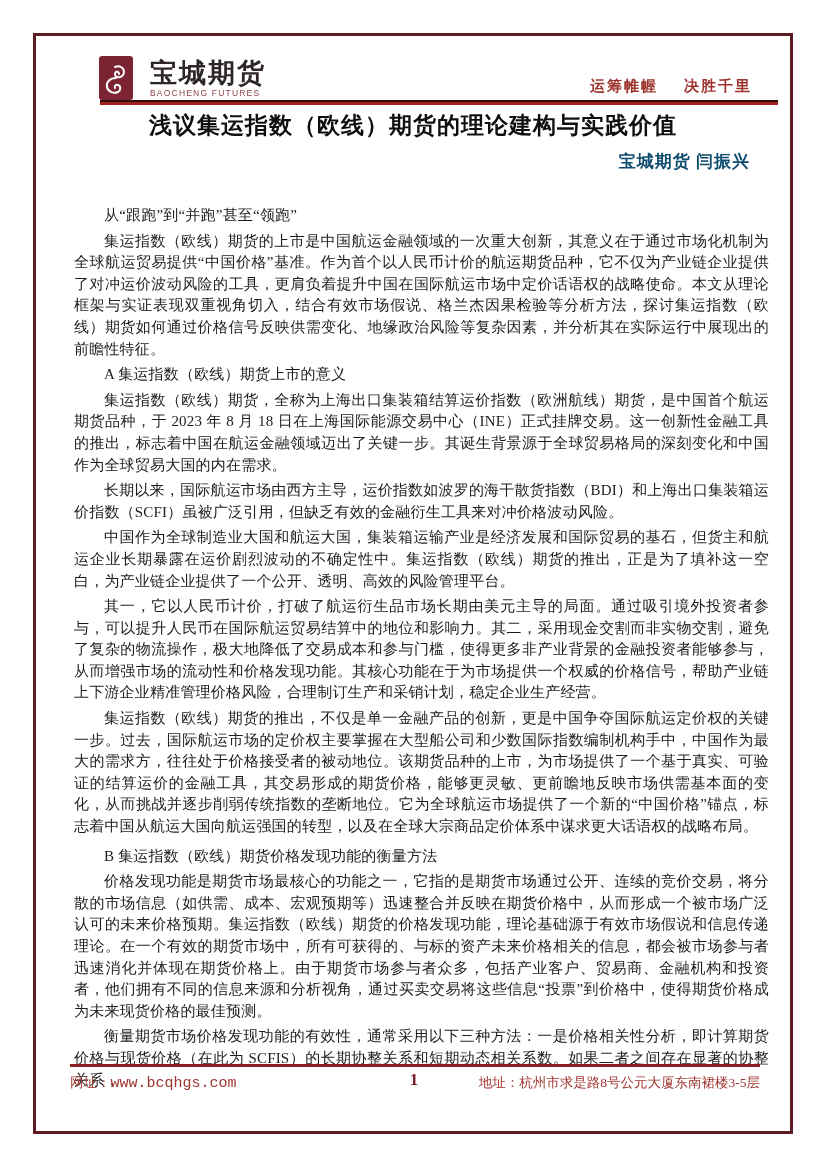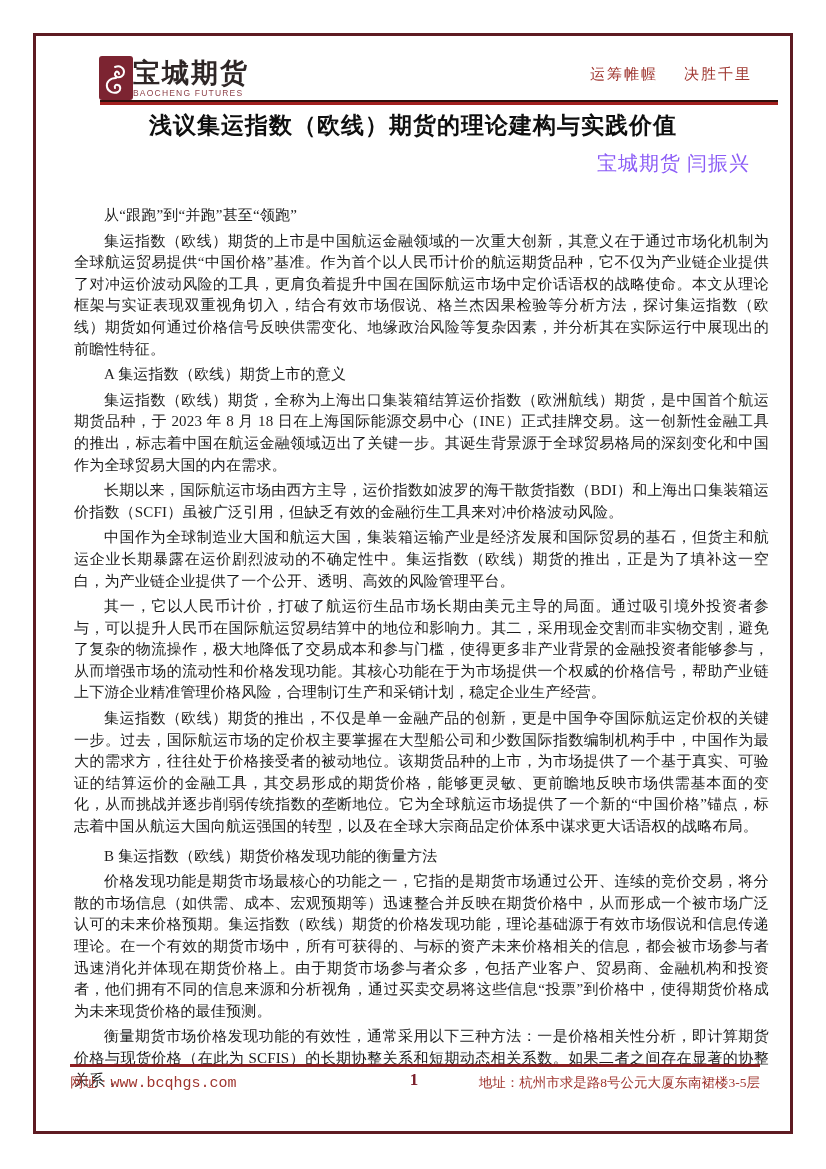--- a/index.html
+++ b/index.html
@@ -5,47 +5,47 @@
   html,body{margin:0;padding:0;background:#ffffff;}
   body{
     width:826px;height:1169px;position:relative;overflow:hidden;
     font-family:"Liberation Serif","DejaVu Serif",serif;color:#1c1c1c;
   }
   .page-frame{
     position:absolute;left:33px;top:33px;width:760px;height:1101px;
     box-sizing:border-box;border:3px solid #5e1b22;background:#fff;
   }
   
-  .logo{position:absolute;left:99px;top:56px;display:flex;align-items:flex-start;gap:0;}
+  .logo{position:absolute;left:99px;top:56px;display:flex;align-items:flex-start;gap:17px;}
   .logo-mark{width:34px;height:44px;display:block;}
   .logo-text{display:flex;flex-direction:column;justify-content:flex-start;}
   .logo-cn{
     font-size:27px;font-weight:bold;color:#2e2626;line-height:30px;letter-spacing:2px;
     font-family:"Liberation Serif","DejaVu Serif",serif;margin-top:2px;
   }
   .logo-en{
     font-size:8.5px;color:#8d4048;letter-spacing:1.2px;line-height:10px;
     font-family:"Liberation Sans","DejaVu Sans",sans-serif;
   }
   .slogan{
-    position:absolute;top:65px;right:74px;font-size:15px;font-weight:normal;color:#9e342e;
+    position:absolute;top:77px;right:74px;font-size:15px;font-weight:bold;color:#9e342e;
     letter-spacing:2px;white-space:nowrap;
   }
   .slogan .gap{display:inline-block;width:26px;}
   .header-rule{
     position:absolute;left:100px;top:100px;width:678px;height:5px;
     border-top:2px solid #30100d;background:#a3201f;box-sizing:border-box;
   }
   
   .article-title{
     position:absolute;left:0;top:110px;width:826px;margin:0;text-align:center;
     font-size:23px;font-weight:bold;color:#0f0f0f;letter-spacing:1px;
   }
   .article-author{
-    position:absolute;top:150px;right:76px;font-size:20px;font-weight:normal;color:#8b5cf6;
+    position:absolute;top:150px;right:76px;font-size:17px;font-weight:bold;color:#0c4a6e;
     letter-spacing:1px;
   }
   
   .article-body{position:absolute;left:70px;top:201px;width:703px;}
   .para{
     margin:4px;text-indent:2em;text-align:justify;
     font-size:15px;line-height:21.6px;letter-spacing:0.2px;color:#1c1c1c;
   }
   .para.sp{margin-top:8px;}
   

